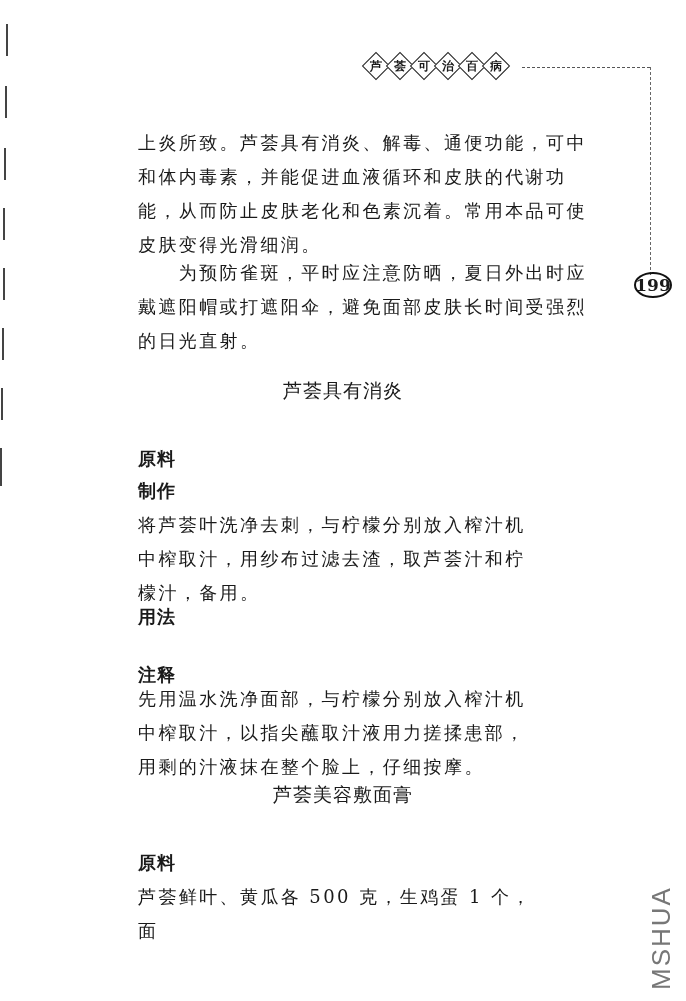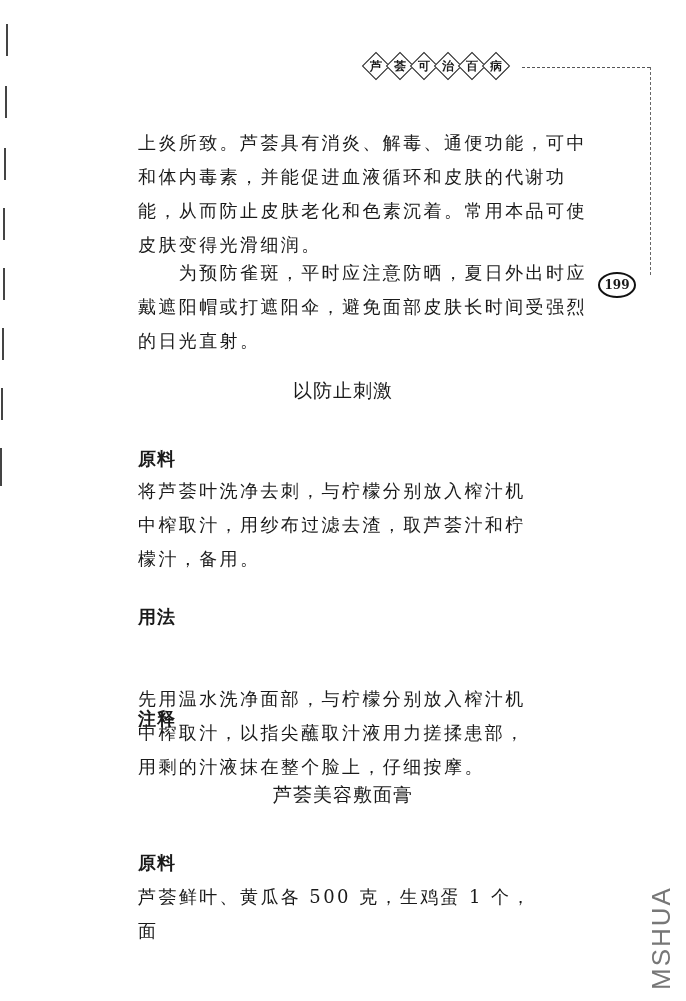--- a/index.html
+++ b/index.html
@@ -10,22 +10,22 @@
     .binding-mark { position: absolute; width: 2px; background: #444; }
     .header-title { position: absolute; left: 366px; top: 56px; display: flex; }
     .diamond {
       width: 18px; height: 18px; border: 1px solid #222; transform: rotate(45deg);
       margin-right: 4px; display: flex; align-items: center; justify-content: center; background: #fff;
     }
     .diamond span { transform: rotate(-45deg); font-size: 12px; font-weight: bold; line-height: 1; }
     .header-rule { position: absolute; left: 522px; top: 67px; width: 128px; border-top: 1px dashed #555; }
     .side-rule { position: absolute; left: 650px; top: 67px; height: 208px; border-left: 1px dashed #666; }
     .page-number {
-      position: absolute; left: 598px; top: 272px; width: 34px; height: 22px; border: 2px solid #111;
-      border-radius: 50%; font-size: 12px; font-weight: bold; display: flex; align-items: center;
+      position: absolute; left: 634px; top: 272px; width: 34px; height: 22px; border: 2px solid #111;
+      border-radius: 50%; font-size: 17px; font-weight: bold; display: flex; align-items: center;
       justify-content: center; font-family: "DejaVu Serif", serif;
     }
     .para { position: absolute; left: 138px; width: 460px; font-size: 18px; line-height: 34px; letter-spacing: 2.4px; }
     .section-title { position: absolute; left: 0; width: 686px; text-align: center; font-size: 19px; font-family: "DejaVu Sans", sans-serif; letter-spacing: 1px; }
     .entry { position: absolute; left: 138px; width: 470px; display: flex; font-size: 18px; line-height: 34px; letter-spacing: 2.4px; flex-direction: column; }
     .entry-label { width: 66px; flex: none; font-weight: bold; font-family: "DejaVu Sans", sans-serif; letter-spacing: 1px; }
     .entry-text { width: 400px; }
     .watermark {
       position: absolute; left: 646px; top: 880px; width: 30px; height: 110px; color: #777;
       font-family: "Liberation Sans", sans-serif; font-size: 26px; writing-mode: vertical-rl; transform: rotate(180deg);
@@ -64,33 +64,34 @@
       <span>病</span>
     </div>
 </div>
 <div class="header-rule"></div>
 <div class="side-rule"></div>
 <div class="page-number">199</div>
 
 <div class="para" style="top:126px;">上炎所致。芦荟具有消炎、解毒、通便功能，可中和体内毒素，并能促进血液循环和皮肤的代谢功能，从而防止皮肤老化和色素沉着。常用本品可使皮肤变得光滑细润。</div>
 <div class="para" style="top:256px;">　　为预防雀斑，平时应注意防晒，夏日外出时应戴遮阳帽或打遮阳伞，避免面部皮肤长时间受强烈的日光直射。</div>
 
-<div class="section-title" style="top:378px;">以防止刺激</div>
+<div class="section-title" style="top:378px;">芦荟具有消炎</div>
 
 <div class="entry" style="top:442px;">
   <span class="entry-label">原料</span>
 </div>
 <div class="entry" style="top:474px;">
+  <span class="entry-label">制作</span>
   <span class="entry-text">将芦荟叶洗净去刺，与柠檬分别放入榨汁机中榨取汁，用纱布过滤去渣，取芦荟汁和柠檬汁，备用。</span>
 </div>
 <div class="entry" style="top:600px;gap:48px;">
   <span class="entry-label">用法</span>
   <span class="entry-text">先用温水洗净面部，与柠檬分别放入榨汁机中榨取汁，以指尖蘸取汁液用力搓揉患部，用剩的汁液抹在整个脸上，仔细按摩。</span>
 </div>
-<div class="entry" style="top:658px;margin-top:44px;">
+<div class="entry" style="top:658px;">
   <span class="entry-label">注释</span>
 </div>
 
 <div class="section-title" style="top:782px;">芦荟美容敷面膏</div>
 
 <div class="entry" style="top:846px;">
   <span class="entry-label">原料</span>
   <span class="entry-text">芦荟鲜叶、黄瓜各 500 克，生鸡蛋 1 个，面</span>
 </div>
 

